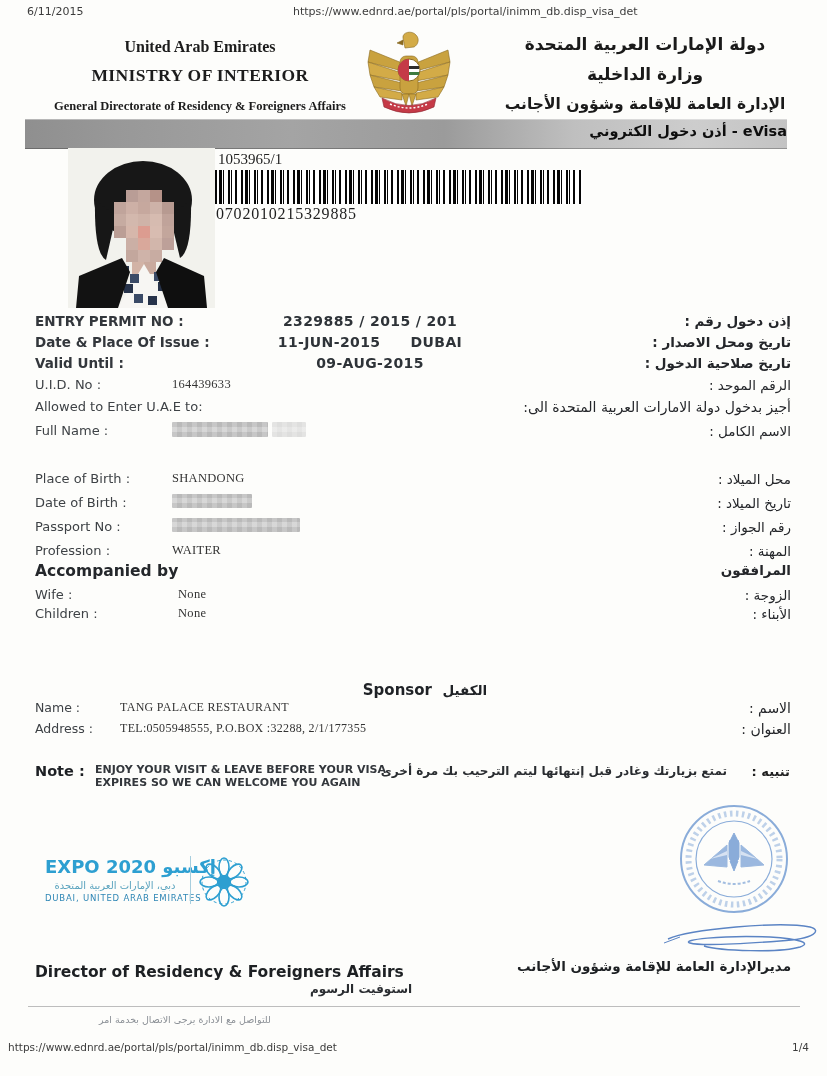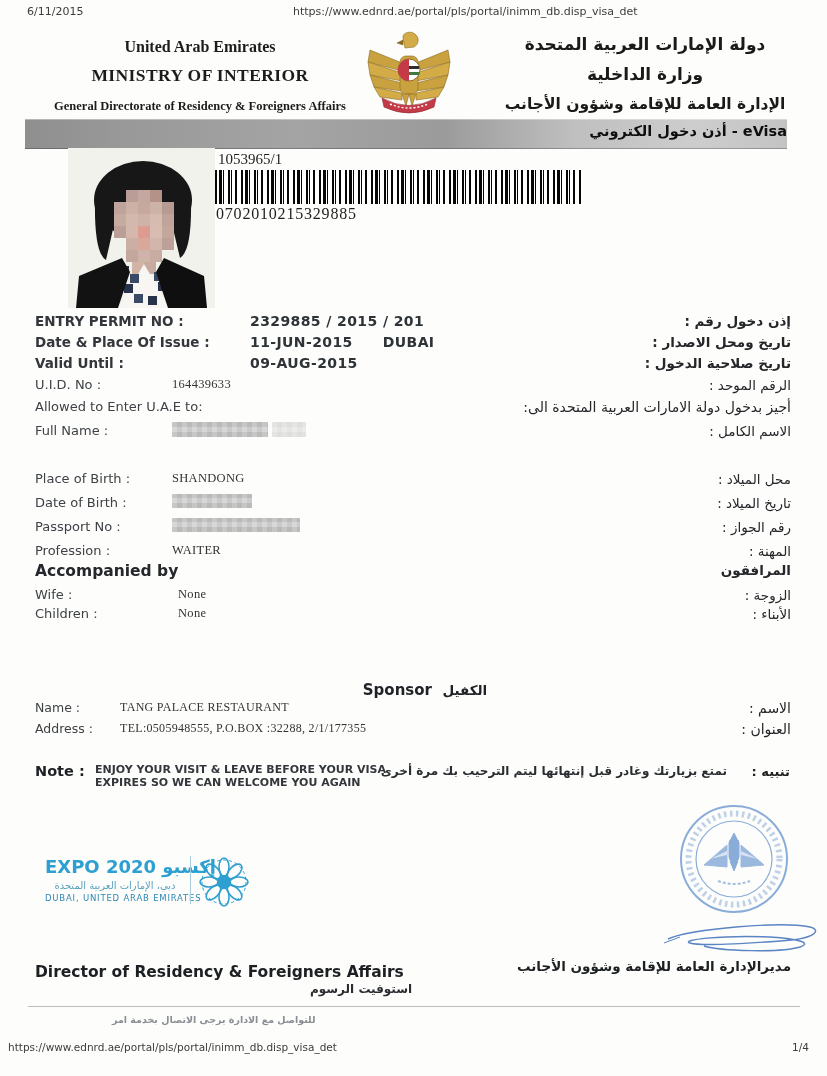--- a/index.html
+++ b/index.html
@@ -40,21 +40,21 @@
       #fff 17px 20px,#060606 20px 22px,#fff 22px 26px);
   }
   .barcode-no{top:205px;left:216px;font-family:"Liberation Serif","DejaVu Serif",serif;font-size:16px;letter-spacing:.8px;color:#1e1e1e;}
   .visa-type{top:221px;left:300px;width:250px;text-align:center;}
   .visa-type .ar{font-size:15px;font-weight:bold;direction:rtl;color:#151515;}
   .visa-type .en{font-family:"Liberation Serif","DejaVu Serif",serif;font-size:18px;font-weight:bold;letter-spacing:2.5px;margin-top:3px;color:#151515;}
   
   .frow{position:absolute;left:0;width:100%;height:20px;}
   .lbl{position:absolute;left:35px;font-size:13px;color:#3e4246;white-space:nowrap;}
   .lbl.b{font-weight:bold;font-size:13.5px;color:#33373c;}
-  .val-c{position:absolute;left:250px;width:240px;font-weight:bold;font-size:14px;color:#2e3338;letter-spacing:.4px;white-space:pre;}
+  .val-c{position:absolute;left:250px;width:240px;text-align:center;font-weight:bold;font-size:14px;color:#2e3338;letter-spacing:.4px;white-space:pre;}
   .val-c .v2{margin-left:30px;}
   .val-s{position:absolute;left:172px;font-family:"Liberation Serif","DejaVu Serif",serif;font-size:12.5px;color:#333;letter-spacing:.3px;}
   .f-ar{position:absolute;right:36px;direction:rtl;font-size:13.5px;color:#24262a;white-space:nowrap;}
   .f-ar.b{font-weight:bold;}
   .f-ar.serif{font-size:14px;}
   .sec-title{position:absolute;left:35px;font-weight:bold;font-size:15.5px;color:#24272b;}
   .redact{position:absolute;display:inline-block;border-radius:1px;
     background:
       repeating-linear-gradient(0deg,rgba(150,150,150,.30) 0 5px,rgba(205,205,205,.30) 5px 10px),
       repeating-linear-gradient(90deg,#dcdcdc 0 5px,#c9c9c9 5px 10px);}
@@ -77,21 +77,21 @@
   .expo-divider{top:856px;left:190px;width:1px;height:48px;background:#a7cede;}
   .expo-logo{top:857px;left:199px;width:50px;height:50px;}
   
   .stamp{top:803px;left:678px;width:112px;height:112px;opacity:.9;}
   .signature{top:913px;left:660px;width:165px;height:45px;}
   
   .director-en{top:963px;left:35px;font-size:15.5px;font-weight:bold;color:#1d2023;}
   .director-ar{top:958px;right:36px;direction:rtl;font-size:13.5px;font-weight:bold;color:#1d2023;}
   .fees-ar{top:982px;left:310px;direction:rtl;font-size:12px;font-weight:bold;color:#2a2d31;}
   .foot-line{top:1006px;left:28px;width:772px;height:1px;background:#bdbdbd;}
-  .contact-ar{top:1014px;left:112px;direction:rtl;font-size:9.5px;color:#8a8f95;font-weight:bold;}
+  .contact-ar{top:1014px;left:99px;direction:rtl;font-size:9.5px;color:#8a8f95;}
   .footer-url{top:1041px;left:8px;font-size:10.5px;color:#3c3c3c;}
   .footer-page{top:1041px;right:18px;font-size:10.5px;color:#3c3c3c;}
 </style>
 </head>
 <body>
 
 <div id="doc">
 
   <div class="abs print-date">6/11/2015</div>
   <div class="abs print-url">https://www.ednrd.ae/portal/pls/portal/inimm_db.disp_visa_det</div>

